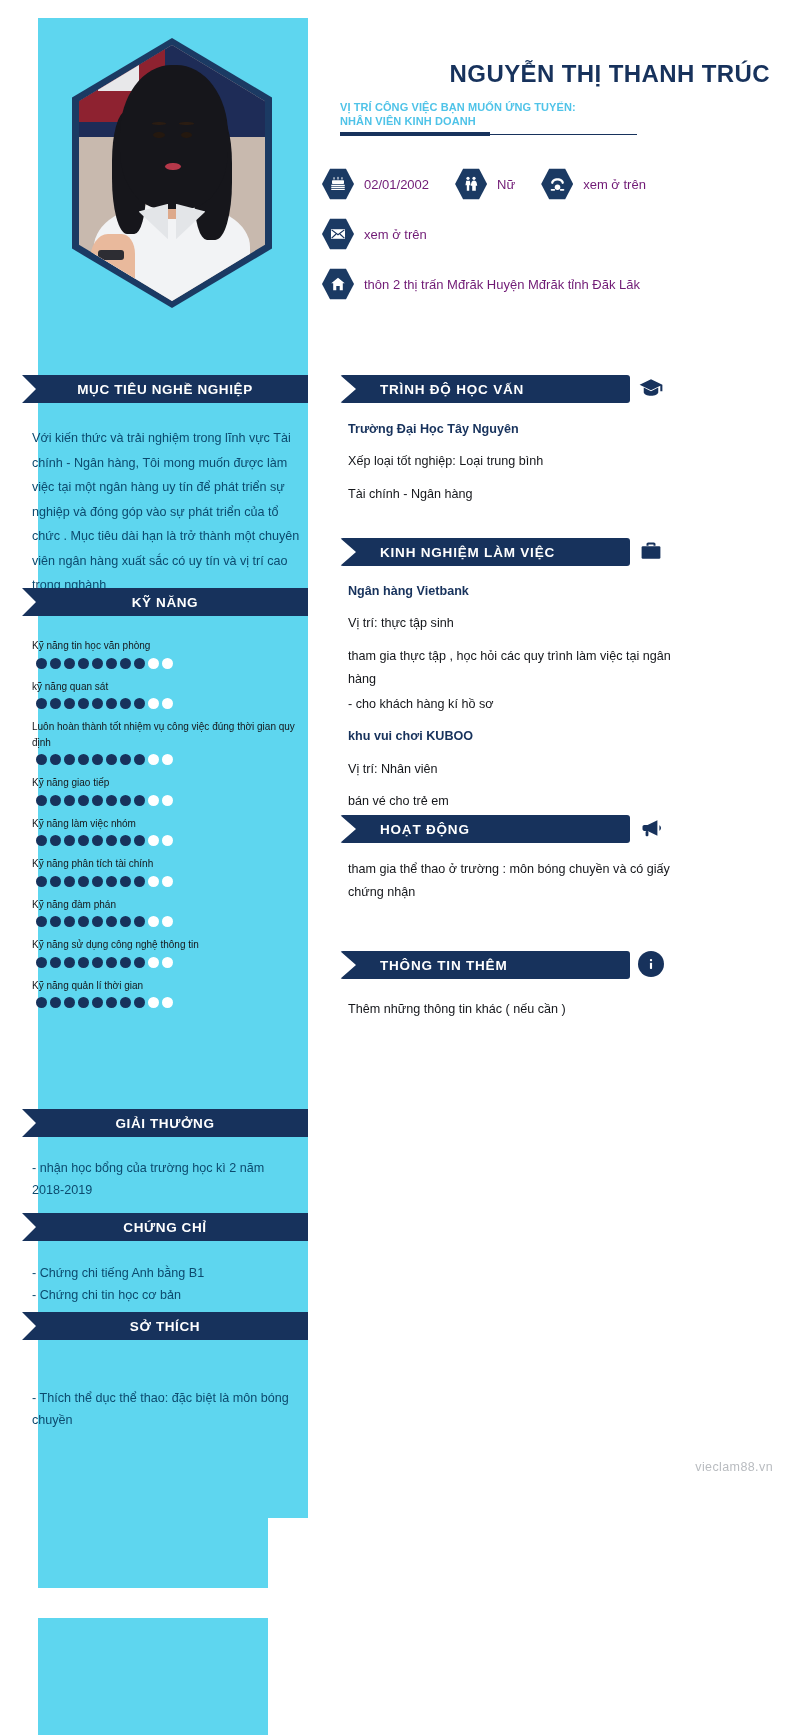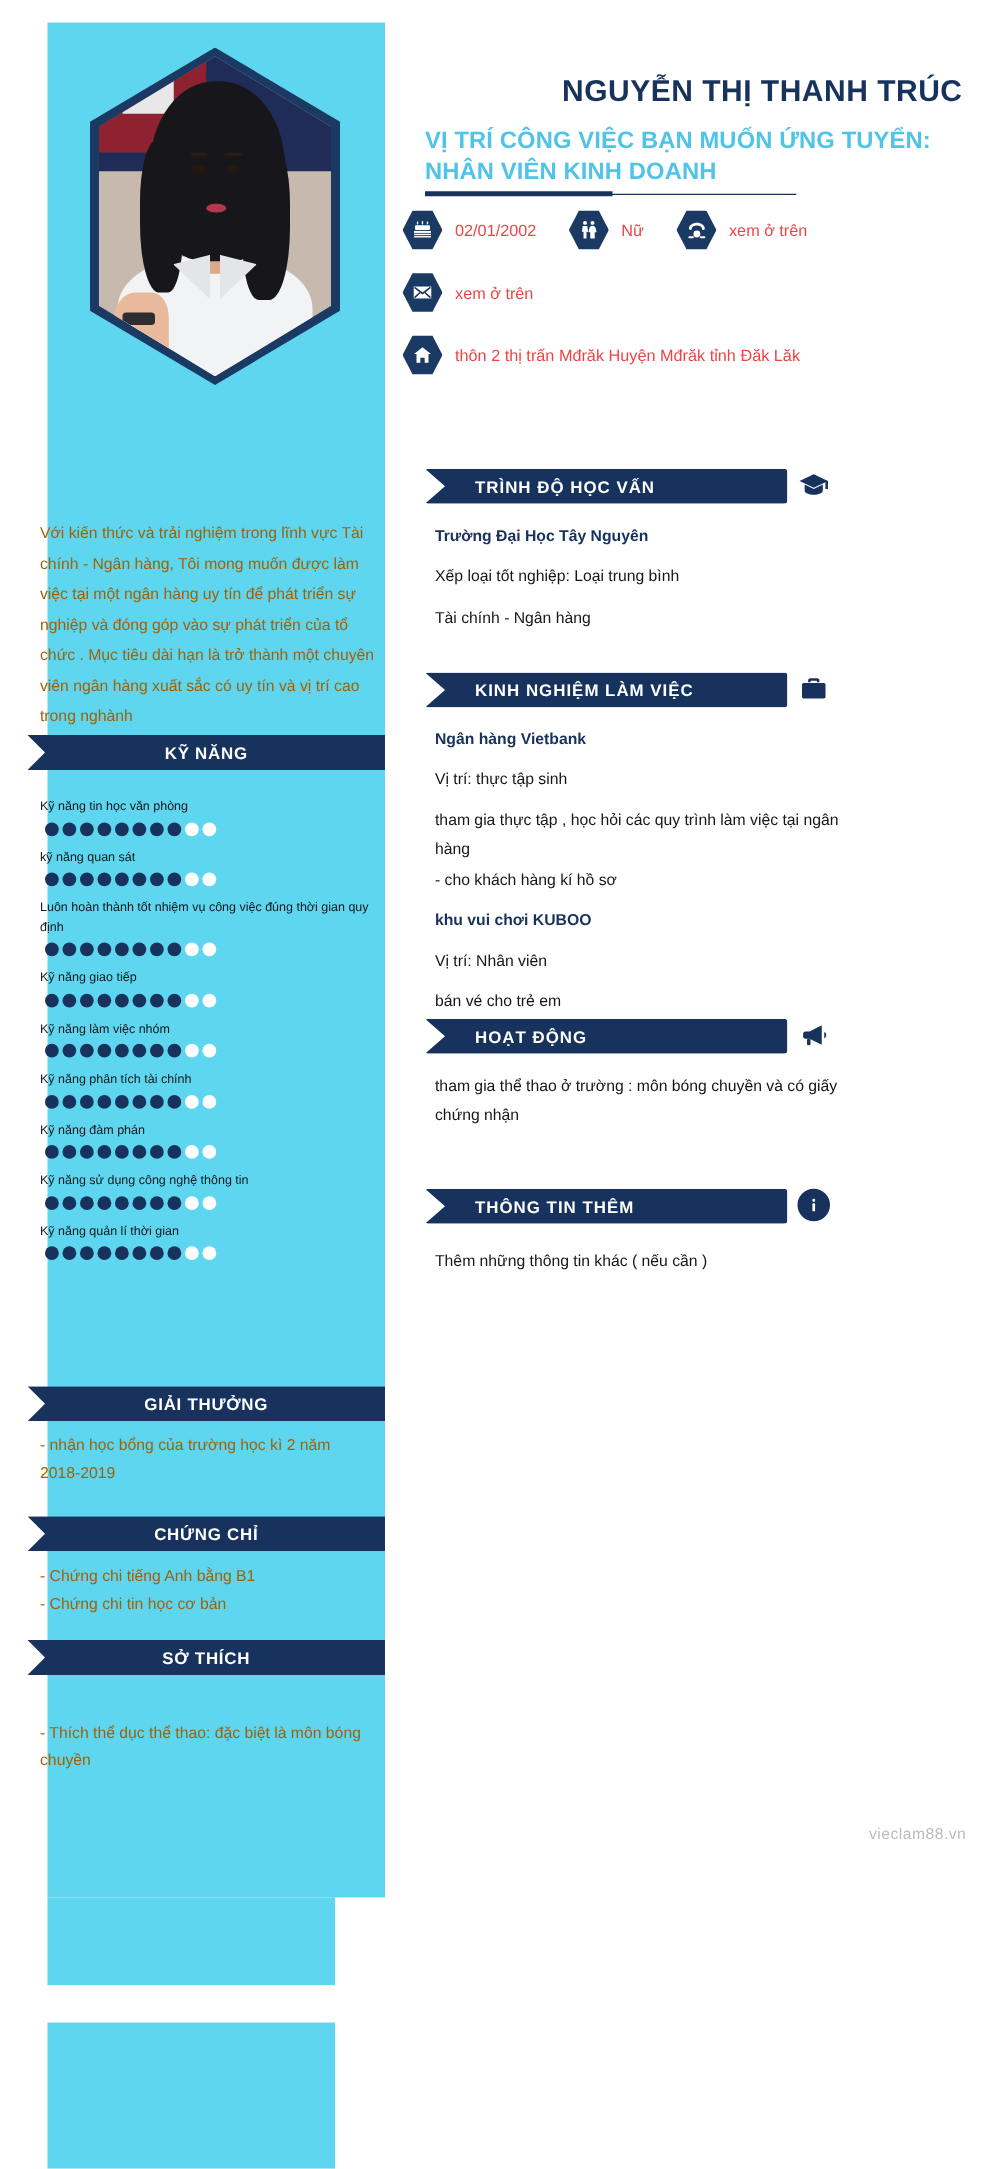--- a/index.html
+++ b/index.html
@@ -102,21 +102,21 @@
   .name {
     font-size: 24px;
     font-weight: bold;
     color: #17325c;
     letter-spacing: 0.4px;
     text-align: right;
     line-height: 1.15;
   }
   .job-label {
     margin-top: 12px;
-    font-size: 19px;
+    font-size: 11px;
     font-weight: bold;
     color: #4fc3e8;
     line-height: 1.32;
     letter-spacing: 0.1px;
   }
   .job-label .jt2 { display: block; }
   .rule-wrap { position: relative; height: 6px; margin-top: 3px; width: 297px; }
   .rule-thin { position: absolute; left: 0; top: 2px; width: 297px; height: 1.5px; background: #17325c; }
   .rule-thick { position: absolute; left: 0; top: 0; width: 150px; height: 4px; background: #17325c; }
 
@@ -126,21 +126,21 @@
   .cgroup { display: flex; align-items: center; }
   .cgroup + .cgroup { margin-left: 26px; align-items: center; }
   .chex {
     width: 32px; height: 32px; flex: 0 0 32px;
     background: #1b3a63;
     -webkit-clip-path: polygon(25% 2%, 75% 2%, 100% 50%, 75% 98%, 25% 98%, 0% 50%);
     clip-path: polygon(25% 2%, 75% 2%, 100% 50%, 75% 98%, 25% 98%, 0% 50%);
     display: flex; align-items: center; justify-content: center;
   }
   .chex svg { display: block; }
-  .ctext { margin-left: 10px; font-size: 13px; color: #ef4444; white-space: nowrap; }
+  .ctext { margin-left: 10px; font-size: 13px; color: #701a75; white-space: nowrap; }
 
   
   .ribbon {
     position: absolute;
     height: 28px;
     background: #17325c;
     display: flex;
     align-items: center;
     justify-content: center;
   }
@@ -180,22 +180,23 @@
     left: 638px;
   }
   .badge.plain { background: transparent; }
 
   
   .ltext {
     position: absolute;
     left: 32px;
     width: 268px;
     font-size: 12.6px;
-    color: #a16207;
+    color: #0c4a6e;
     line-height: 1.95;
+    margin-top: 12px;
   }
   .rtext {
     position: absolute;
     left: 348px;
     width: 330px;
     font-size: 12.6px;
     color: #14161a;
     line-height: 1.85;
   }
   .rtext .bold { font-weight: bold; color: #17325c; }
@@ -327,20 +328,23 @@
         <span class="chex">
           <svg width="18" height="18" viewBox="0 0 24 24" fill="#fff">
             <path d="M12 3.6L3 11h2.6v9.2h4.1v-5.4h4.6v5.4h4.1V11H21z"></path>
           </svg>
         </span>
         <span class="ctext">thôn 2 thị trấn Mđrăk Huyện Mđrăk tỉnh Đăk Lăk</span>
       </div>
     </div>
   </div>
 
+  <div class="ribbon left" style="top:375px;">
+    <span class="rlabel">MỤC TIÊU NGHỀ NGHIỆP</span>
+  </div>
   <div class="ltext" style="top:414px;">Với kiến thức và trải nghiệm trong lĩnh vực Tài chính - Ngân hàng, Tôi mong muốn được làm việc tại một ngân hàng uy tín để phát triển sự nghiệp và đóng góp vào sự phát triển của tổ chức . Mục tiêu dài hạn là trở thành một chuyên viên ngân hàng xuất sắc có uy tín và vị trí cao trong nghành</div>
 
   <div class="ribbon left" style="top:588px;">
     <span class="rlabel">KỸ NĂNG</span>
   </div>
 
   <div class="skills">
     <div class="skill">
       <div class="skill-name">Kỹ năng tin học văn phòng</div>
       <div class="dots">

